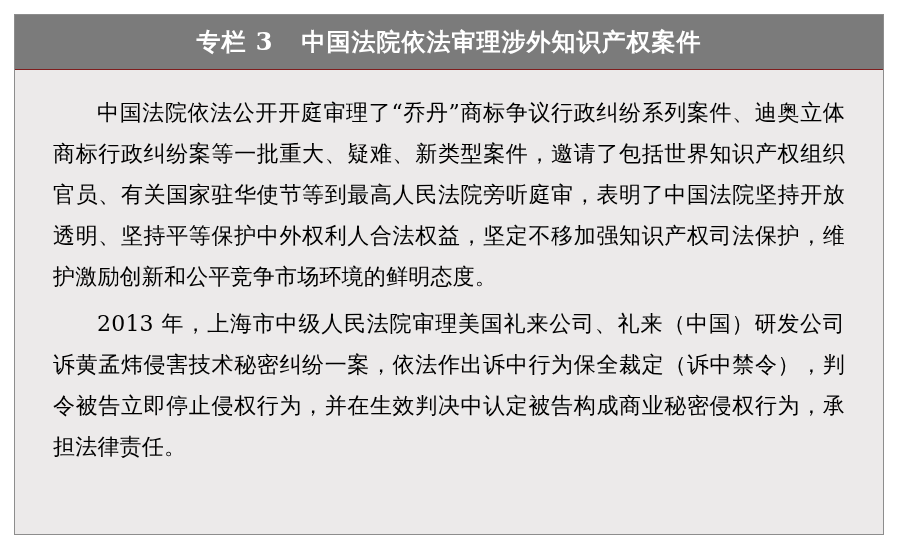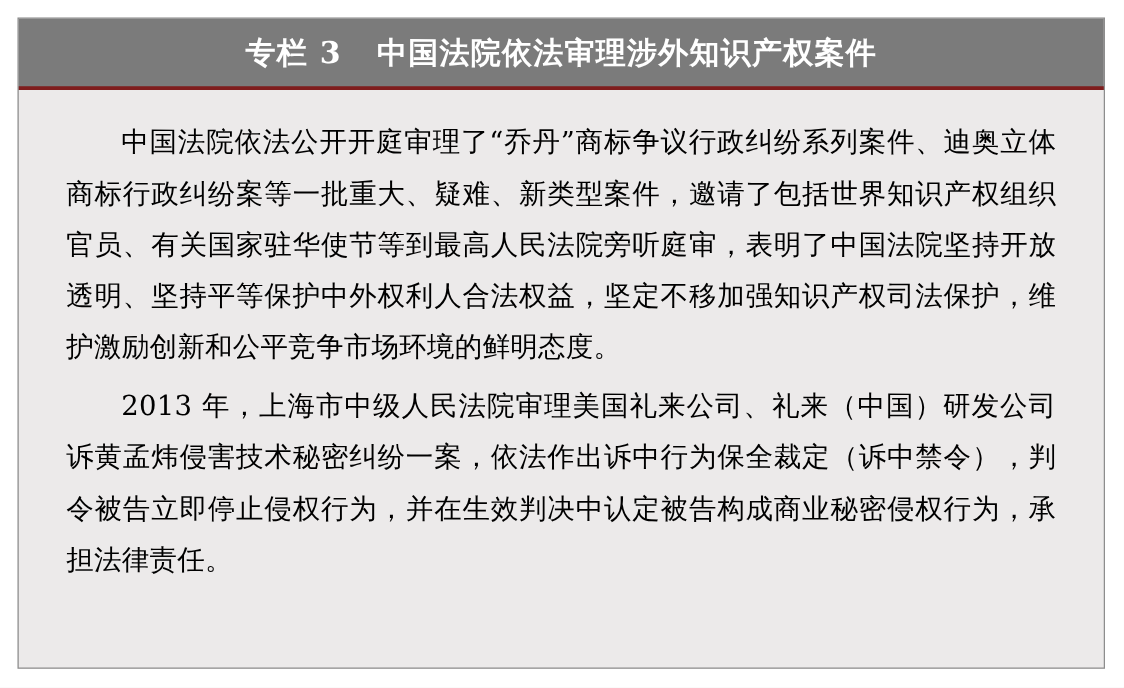--- a/index.html
+++ b/index.html
@@ -25,21 +25,21 @@
     flex-direction: column;
   }
   .box-header {
     height: 54px;
     flex: 0 0 54px;
     background: #7b7b7b;
     color: #ffffff;
     display: flex;
     align-items: center;
     justify-content: center;
-    border-bottom: 3px solid #7f1d1d;
+    border-bottom: 1px solid #7f1d1d;
   }
   .box-header .title {
     font-size: 24px;
     font-weight: bold;
     letter-spacing: 1px;
     font-family: "DejaVu Serif", "Liberation Serif", serif;
     white-space: pre;
   }
   .box-body {
     flex: 1 1 auto;

